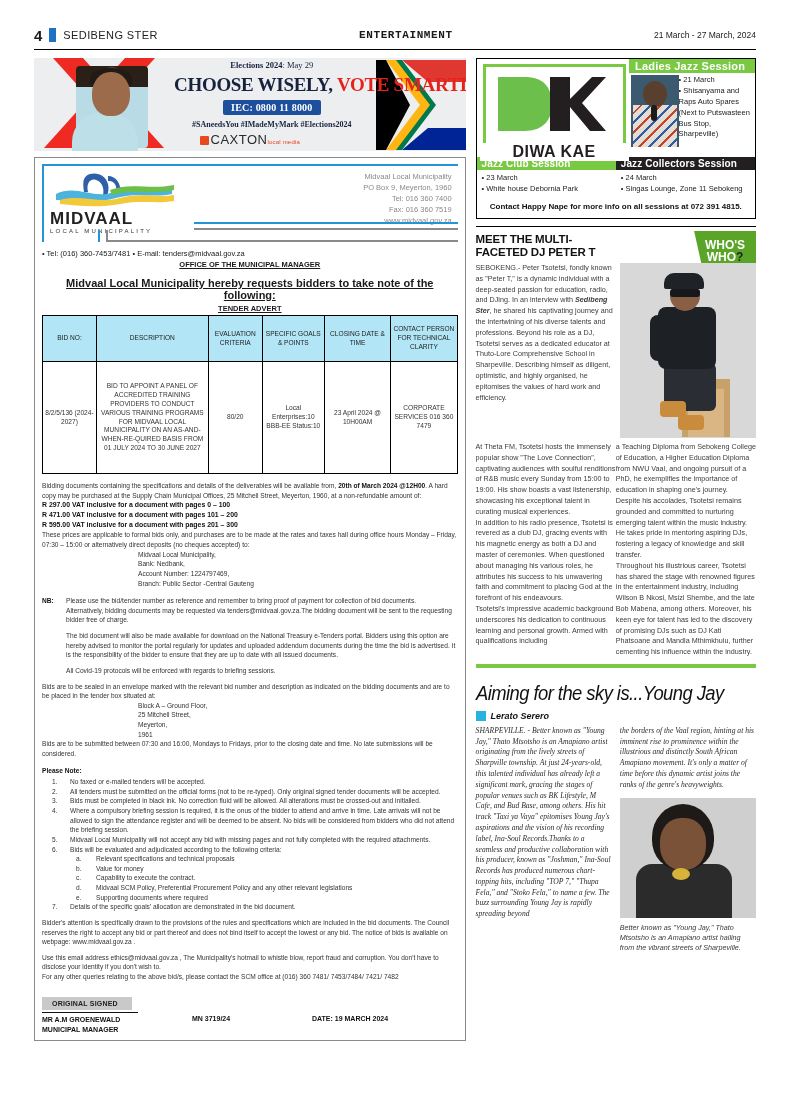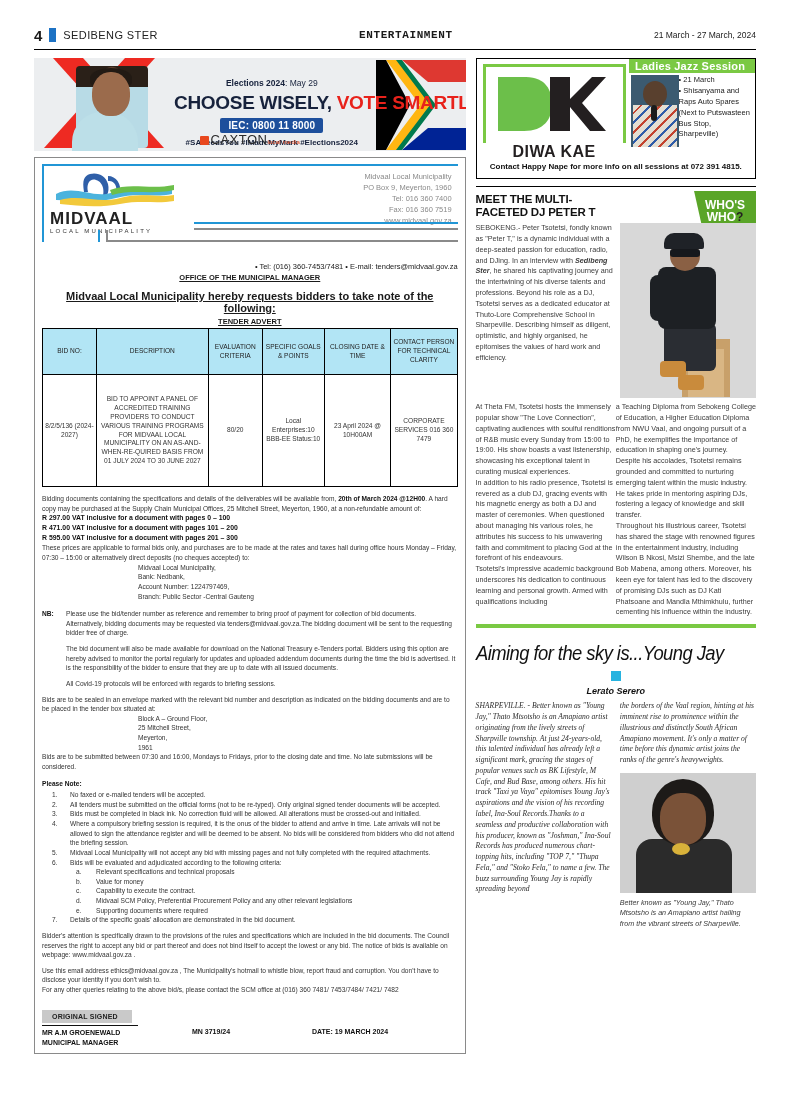--- a/index.html
+++ b/index.html
@@ -58,21 +58,21 @@
     background: #221a14; border-radius: 50% 50% 30% 30%;
   }
   .elect-body {
     position: absolute; left: 46px; top: 54px; width: 66px; height: 40px;
     background: #bcdfe8; border-radius: 30px 30px 0 0;
   }
   .elect-flag {
     position: absolute; right: -6px; top: 2px; width: 96px; height: 90px;
     overflow: hidden;
   }
-  .elect-text { position: absolute; left: 140px; right: 96px; top: 20px; text-align: center; }
+  .elect-text { position: absolute; left: 140px; right: 96px; top: 2px; text-align: center; font-family: Liberation Serif, serif; }
   .elect-line1 { font-size: 8.5px; color: #17223c; }
   .elect-line1 b { font-weight: 700; }
   .elect-headline {
     font-size: 19px; font-weight: 700; letter-spacing: -.3px;
     color: #17223c; margin-top: 4px; white-space: nowrap;
   }
   .elect-headline .red { color: #e8221b; }
   .elect-iec {
     display: inline-block; background: #1d4f9c; color: #fff;
     font-size: 10px; font-weight: 700; padding: 2px 8px; margin-top: 4px;
@@ -106,21 +106,21 @@
   .lh-sub { font-size: 6px; letter-spacing: 2.2px; color: #333; margin-top: 1px; }
   .lh-addr { text-align: right; font-size: 7.5px; color: #8a8a8a; line-height: 1.45; padding-top: 2px; }
   .lh-rules { position: absolute; left: 150px; right: 0; bottom: 12px; }
   .lh-rules div:first-child { height: 2px; background: #2196d6; }
   .lh-rules div:last-child { height: 2px; background: #8a8a8a; margin-top: 4px; }
   .lh-foot { position: absolute; left: 0; right: 0; bottom: 0; height: 12px; }
   .lh-foot .l { position: absolute; left: 54px; bottom: 0; width: 2px; height: 12px; background: #2196d6; }
   .lh-foot .g { position: absolute; left: 62px; right: 0; bottom: 0; height: 2px; background: #8a8a8a; }
   .lh-foot .gv { position: absolute; left: 62px; bottom: 0; width: 2px; height: 12px; background: #8a8a8a; }
 
-  .contact-line { text-align: right; font-size: 7.5px; margin-top: 20px; }
+  .contact-line { text-align: left; font-size: 7.5px; margin-top: 7px; }
   .office-line {
     text-align: center; font-size: 7.5px; font-weight: 700;
     text-decoration: underline; margin-top: 2px;
   }
   .requests-line {
     text-align: center; font-size: 11px; font-weight: 700;
     text-decoration: underline; margin-top: 8px;
   }
   .advert-line {
     text-align: center; font-size: 7.5px; font-weight: 700;
@@ -244,21 +244,21 @@
   .who-2col .c { width: 50%; font-size: 7.2px; line-height: 1.5; color: #3b3b3b; }
   .green-rule { height: 4px; background: #7ac943; margin-top: 6px; }
 
   
   .jay { margin-top: 15px; font-style: italic; }
   .jay-title {
     font-size: 20px; font-weight: 400; letter-spacing: -.6px; color: #111;
     line-height: 1; white-space: nowrap; font-family: "Liberation Sans Narrow","Liberation Sans",sans-serif;
     transform: scaleX(.92); transform-origin: left center;
   }
-  .byline { display: flex; align-items: center; gap: 5px; margin-top: 8px; flex-direction: column; }
+  .byline { display: flex; align-items: center; gap: 5px; margin-top: 8px; }
   .byline-sq { width: 10px; height: 10px; background: #27b3e0; }
   .byline-name { font-size: 9px; font-weight: 700; color: #111; }
   .jay-cols { display: flex; gap: 8px; margin-top: 5px; }
   .jay-col { width: 50%; }
   .jay-body {
     font-size: 7.6px; line-height: 1.42; color: #2c2c2c;
     font-family: "Liberation Serif", serif; text-align: left;
   }
   .jay-photo {
     width: 100%; height: 120px; margin-top: 7px;
@@ -487,20 +487,32 @@
               <div class="jp-shirt"></div>
               <div class="jp-head"></div>
               <div class="jp-mic"></div>
             </div>
             <div class="jazz-items" style="white-space:pre-line">• 21 March
 • Shisanyama and Raps Auto Spares (Next to Putswasteen Bus Stop, Sharpeville)</div>
           </div>
           <div class="ladies-head">Ladies Jazz Session</div>
         </div>
 
+        <div class="jazz-cols">
+          <div class="jazz-col">
+            <div class="jc-head jc-green">Jazz Club Session</div>
+            <div class="jc-body" style="white-space:pre-line">• 23 March
+• White house Debornia Park</div>
+          </div>
+          <div class="jazz-col">
+            <div class="jc-head jc-black">Jazz Collectors Session</div>
+            <div class="jc-body" style="white-space:pre-line">• 24 March
+• Singas Lounge, Zone 11 Sebokeng</div>
+          </div>
+        </div>
         <div class="jazz-contact">Contact Happy Nape for more info on all sessions at 072 391 4815.</div>
       </div>
 
       <div class="who-article">
         <div class="who-badge">
           <div>WHO'S</div>
           <div><span>WHO</span><span class="q">?</span></div>
         </div>
         <div class="who-title">MEET THE MULTI-FACETED DJ PETER T</div>
 

